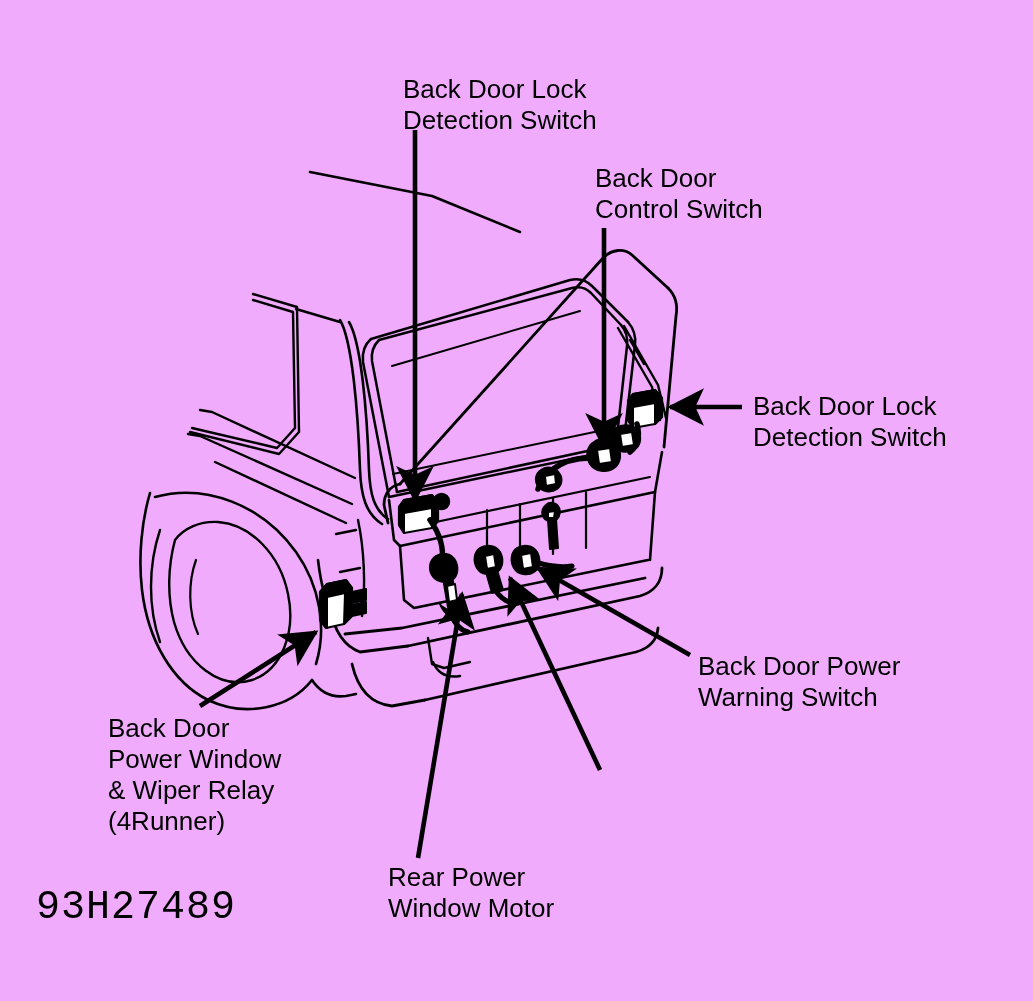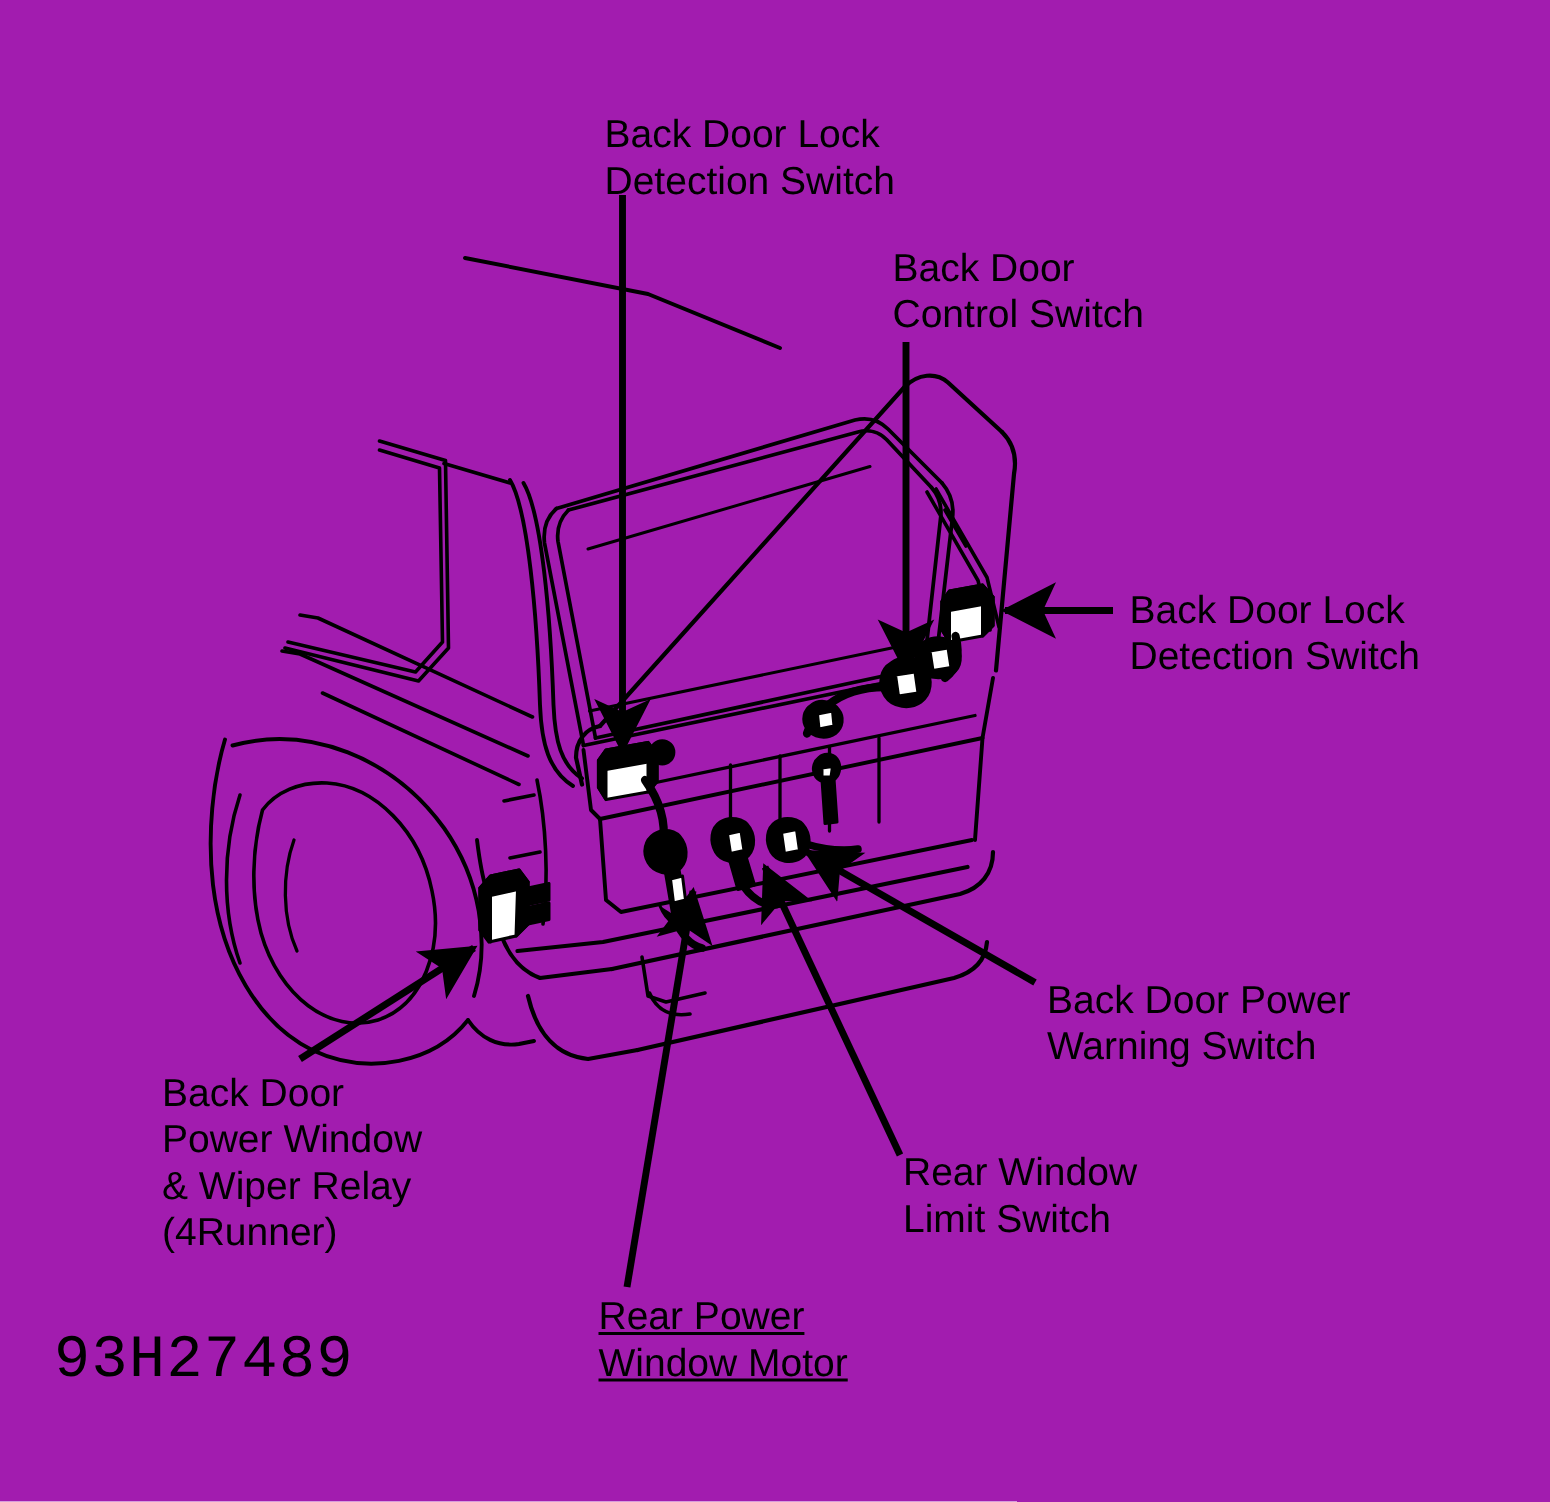--- a/index.html
+++ b/index.html
@@ -5,21 +5,21 @@
 <style>
   html, body {
     margin: 0;
     padding: 0;
     background: #ffffff;
   }
   #page {
     position: relative;
     width: 1033px;
     height: 1001px;
-    background: #a21caf;
+    background: #f0abfc;
     overflow: hidden;
     font-family: "Liberation Sans", sans-serif;
   }
   #artwork {
     position: absolute;
     left: 0;
     top: 0;
     width: 1033px;
     height: 1001px;
   }
@@ -40,21 +40,21 @@
     color: #000000;
     letter-spacing: 1px;
     white-space: pre;
   }
   #lbl-bdlds-top   { left: 403px; top: 74px; }
   #lbl-bdcs        { left: 595px; top: 163px; }
   #lbl-bdlds-right { left: 753px; top: 391px; }
   #lbl-bdusw       { left: 698px; top: 651px; }
   #lbl-rwls        { left: 602px; top: 766px; }
   #lbl-bdpwwr      { left: 108px; top: 713px; }
-  #lbl-rpwm        { left: 399px; top: 862px; text-decoration: underline; }
+  #lbl-rpwm        { left: 388px; top: 862px; }
   #figcode         { left: 36px; top: 886px; }
 </style>
 </head>
 <body>
 
 <div id="page">
 
   <svg id="artwork" viewBox="0 0 1033 1001" xmlns="http://www.w3.org/2000/svg">
     <defs>
       <marker id="arrowhead" markerWidth="9" markerHeight="9" refX="7.4" refY="4.5" orient="auto" markerUnits="strokeWidth">
@@ -274,22 +274,20 @@
 
   <div class="label" id="lbl-bdcs">Back Door
 Control Switch</div>
 
   <div class="label" id="lbl-bdlds-right">Back Door Lock
 Detection Switch</div>
 
   <div class="label" id="lbl-bdusw">Back Door Power
 Warning Switch</div>
 
-  <div class="label" id="lbl-rwls">Rear Window
-Limit Switch</div>
 
   <div class="label" id="lbl-bdpwwr">Back Door
 Power Window
 &amp; Wiper Relay
 (4Runner)</div>
 
   <div class="label" id="lbl-rpwm">Rear Power
 Window Motor</div>
 
   <div class="figcode" id="figcode">93H27489</div>

